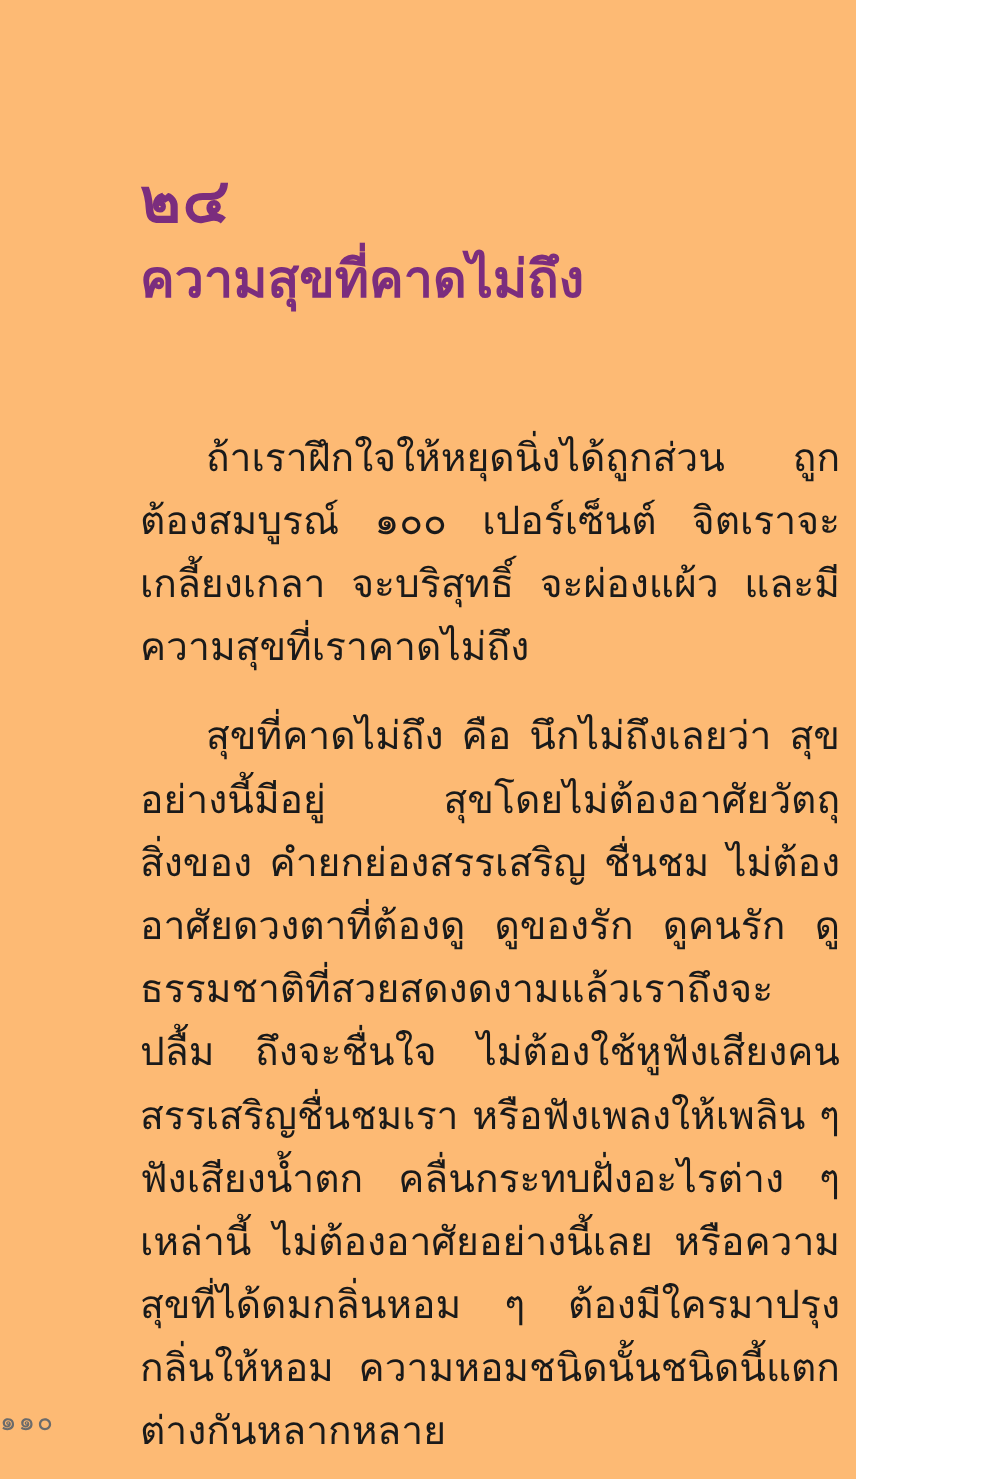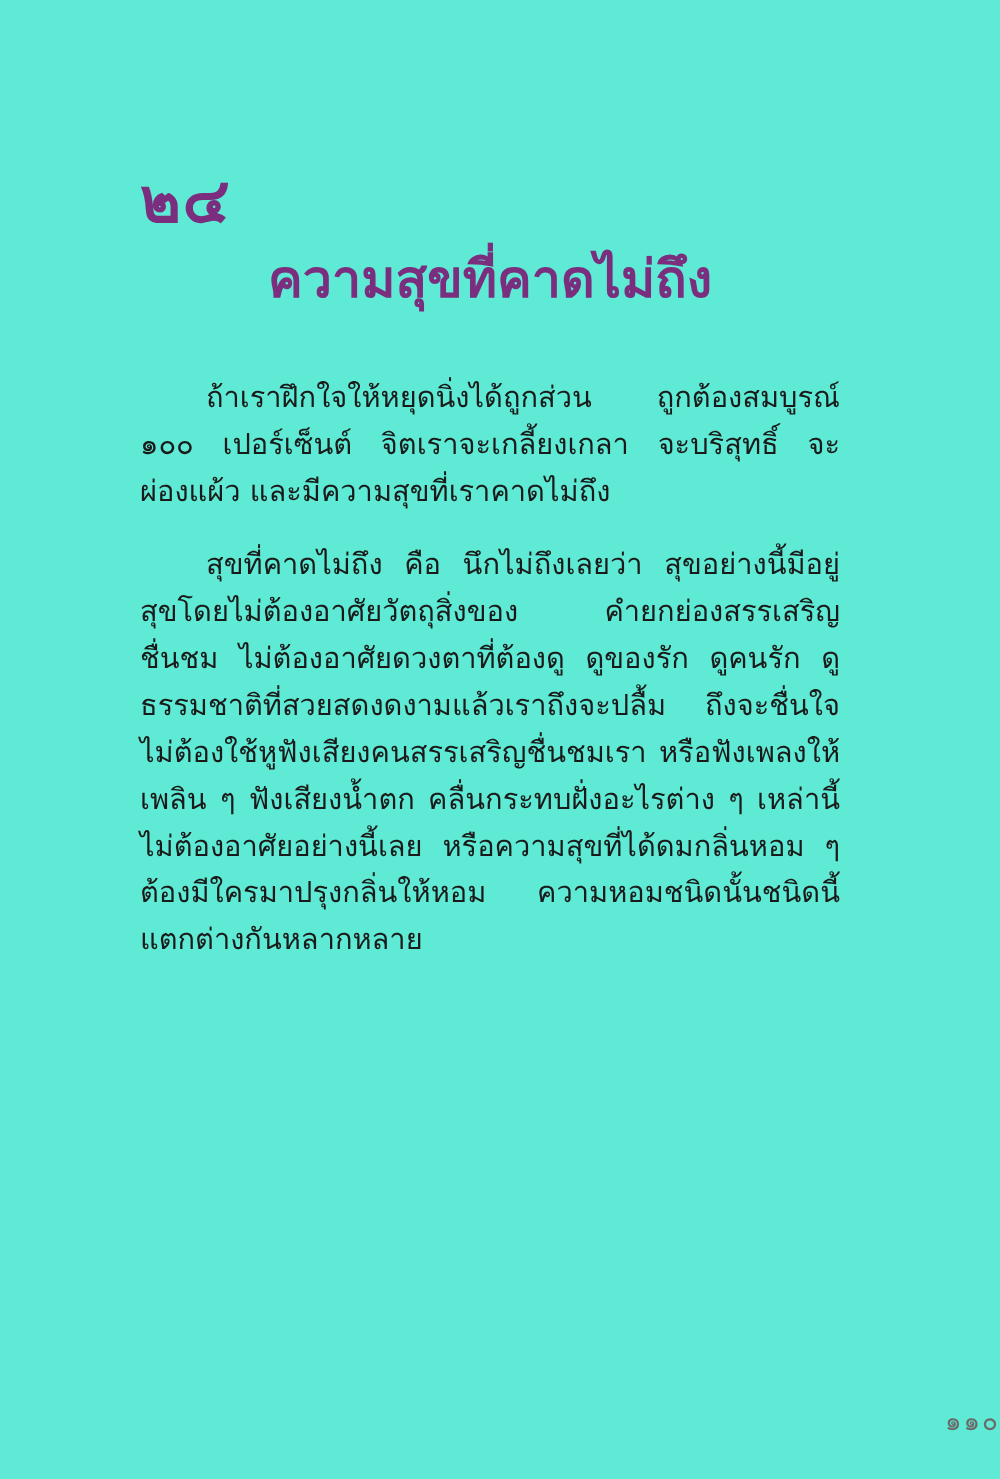--- a/index.html
+++ b/index.html
@@ -11,23 +11,23 @@
     height: 1479px;
     background: #ffffff;
     font-family: "DejaVu Sans", "Liberation Sans", sans-serif;
     position: relative;
     overflow: hidden;
   }
   .page {
     position: absolute;
     top: 0;
     left: 0;
-    width: 1000px;
+    width: 856px;
     height: 1479px;
-    background: #5eead4;
+    background: #fdba74;
   }
   .content {
     position: absolute;
     left: 140px;
     top: 0;
     width: 700px;
   }
   .chapter-number {
     margin-top: 170px;
     font-size: 62px;
@@ -35,43 +35,42 @@
     color: #7b2d7e;
     font-weight: bold;
     letter-spacing: 2px;
   }
   .chapter-title {
     margin-top: 18px;
     font-size: 52px;
     line-height: 1.15;
     color: #7b2d7e;
     font-weight: bold;
-    text-align: center;
   }
   .body-text {
-    margin-top: 64px;
-    font-size: 29px;
+    margin-top: 116px;
+    font-size: 39px;
     line-height: 1.62;
     color: #1a1a1a;
   }
   .body-text p {
     margin: 0 0 26px 0;
     text-indent: 66px;
     text-align: justify;
     text-justify: inter-word;
   }
   .body-text p:last-child {
     margin-bottom: 0;
   }
   .folio {
     position: absolute;
     left: 0;
     top: 1400px;
     width: 1000px;
-    text-align: right;
+    text-align: left;
     font-size: 26px;
     color: #6b6b6b;
     letter-spacing: 2px;
   }
 </style>
 </head>
 <body>
 
 <div class="page">
   <div class="content">

